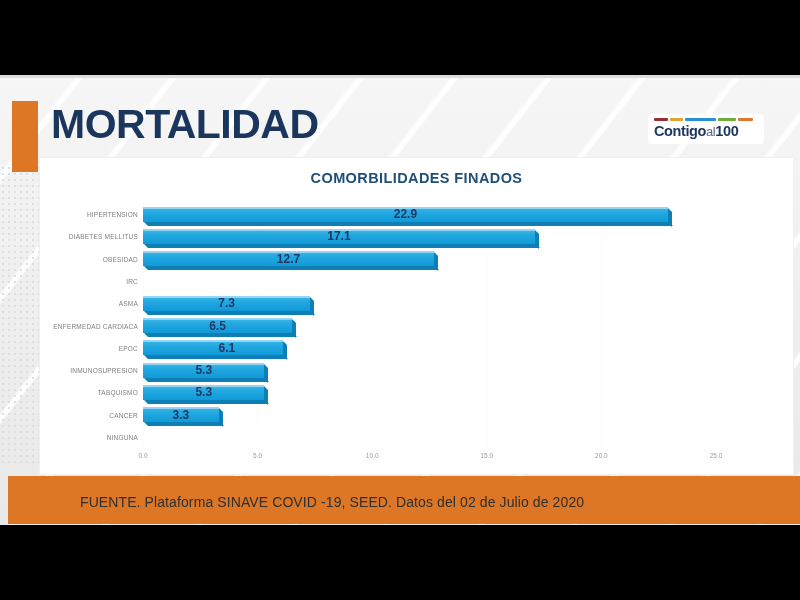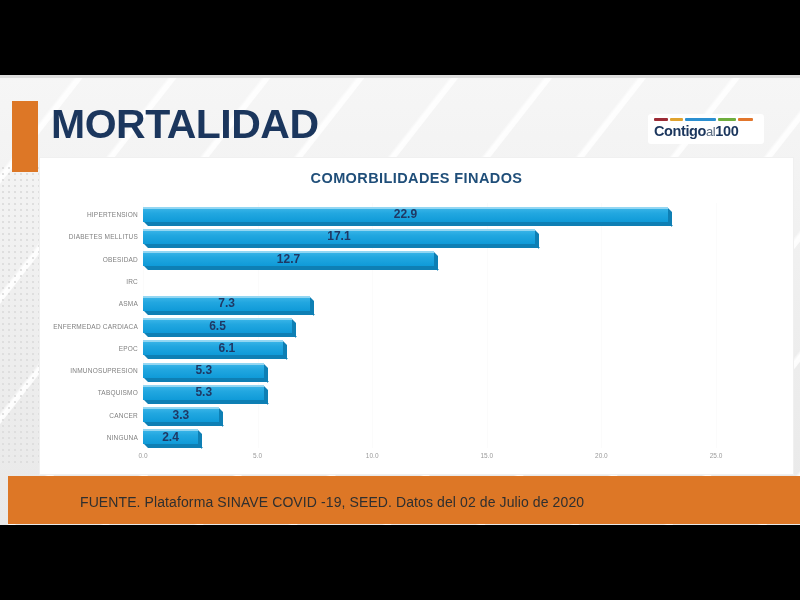--- a/index.html
+++ b/index.html
@@ -366,28 +366,20 @@
           <div class="bar-value" style="left: 60.738px; top: 7.5px;">5.3</div>
         </div>
         <div class="bar-row" style="top: 204.091px; height: 19px;">
           <div class="bar-shadow" style="top: 15px; width: 75.636px;"></div>
           <div class="bar-cap" style="left: 75.636px;"></div>
           <div class="bar" style="width: 75.636px;">
             <div class="bar-hl" style="width: 75.636px;"></div>
           </div>
           <div class="bar-value" style="left: 37.818px; top: 7.5px;">3.3</div>
         </div>
-        <div class="bar-row" style="top: 226.364px; height: 19px;">
-          <div class="bar-shadow" style="top: 15px; width: 55.008px;"></div>
-          <div class="bar-cap" style="left: 55.008px;"></div>
-          <div class="bar" style="width: 55.008px;">
-            <div class="bar-hl" style="width: 55.008px;"></div>
-          </div>
-          <div class="bar-value" style="left: 27.504px; top: 7.5px;">2.4</div>
-        </div>
       </div>
   </div>
 
   <div id="footer">
     <div id="footer-text">FUENTE. Plataforma SINAVE COVID -19, SEED. Datos del 02 de Julio de 2020</div>
   </div>
 
 </div>
 
 </body></html>

